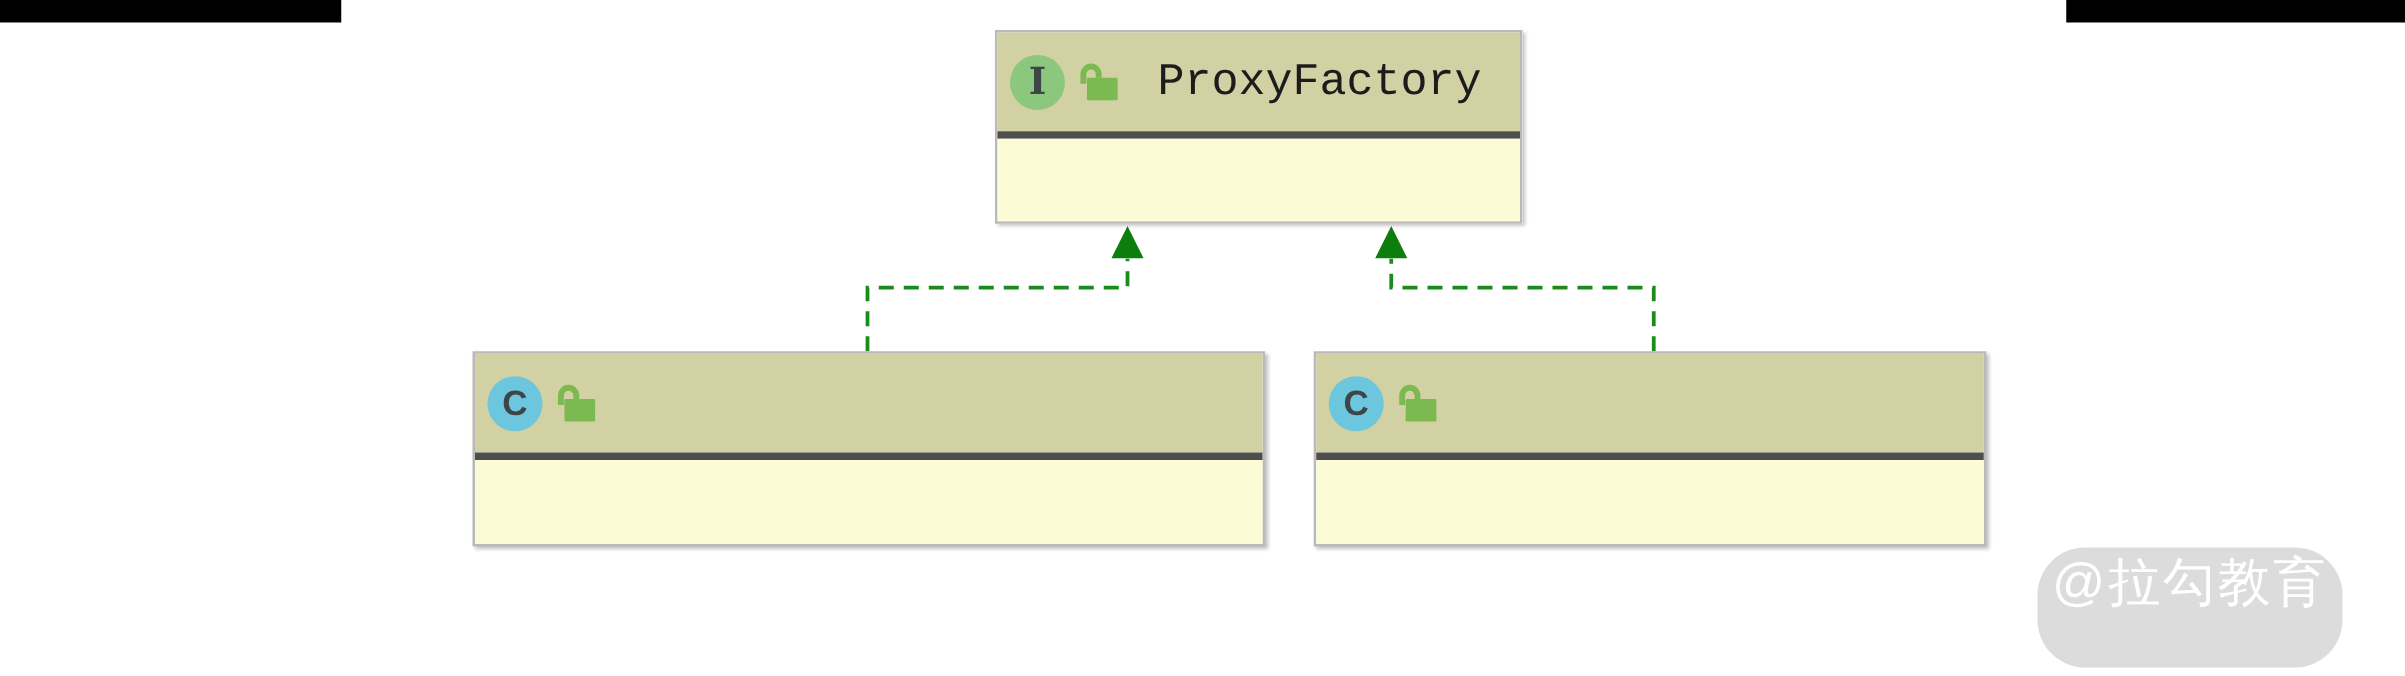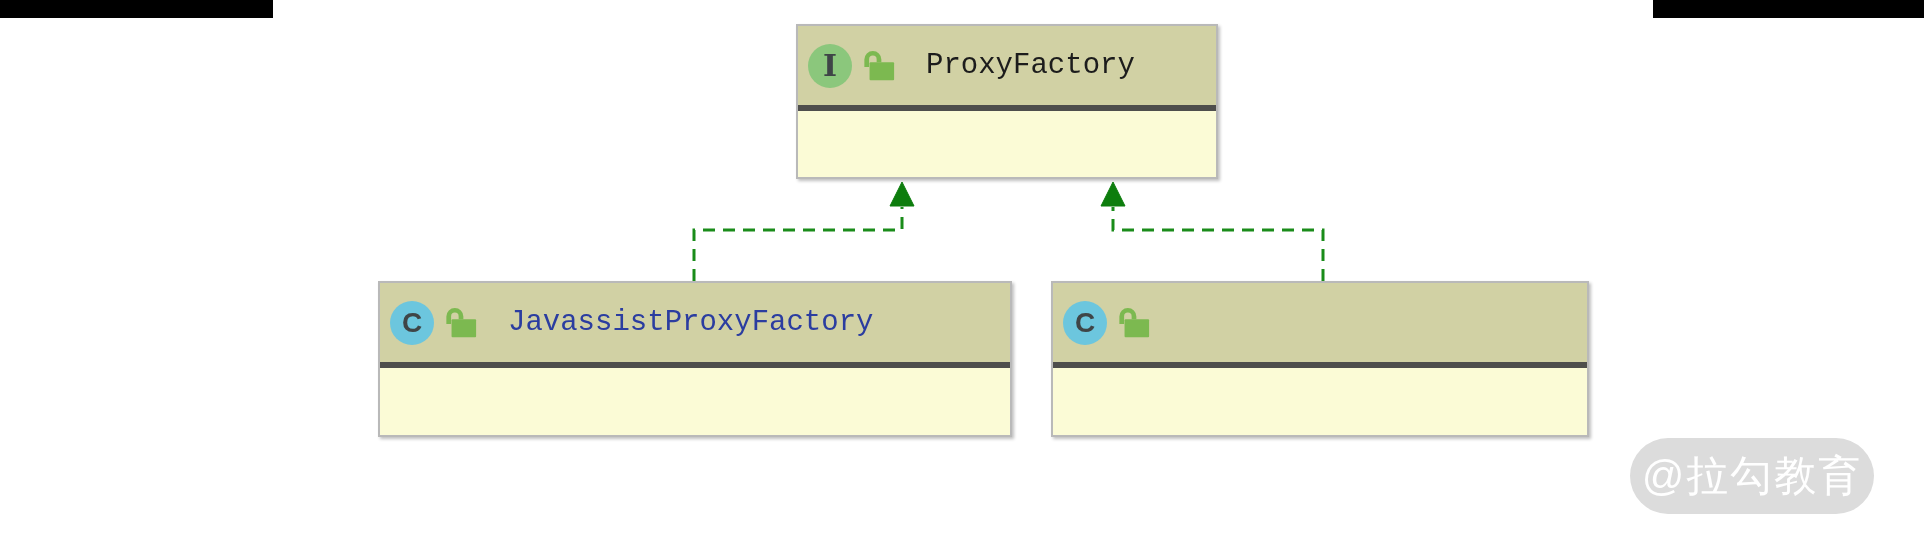--- a/index.html
+++ b/index.html
@@ -84,43 +84,42 @@
     background: var(--class-icon-bg, #6cc6de);
     font: bold 28px "Liberation Sans", sans-serif;
   }
 
   .lock-icon { width: 34px; height: 34px; flex: 0 0 auto; }
   .lock-shackle { stroke: var(--lock-green, #7cb950); fill: none; stroke-width: 5; }
   .lock-body    { fill: var(--lock-green, #7cb950); }
 
   .uml-title {
     font-family: "Liberation Mono", monospace;
-    font-size: 29px;
+    font-size: 36px;
     margin-left: 20px;
     white-space: nowrap;
   }
   .title-interface { color: var(--interface-title, #1c1c1c); }
   .title-class     { color: var(--class-title, #2b3da0); }
 
   #node-interface { left: 796px;  top: 24px;  width: 422px; height: 155px; }
   #node-javassist { left: 378px;  top: 281px; width: 634px; height: 156px; }
   #node-cglib     { left: 1051px; top: 281px; width: 538px; height: 156px; }
 
   
   #watermark {
     position: absolute;
     left: 1630px;
     top: 438px;
     width: 244px;
-    height: 76px;
+    height: 96px;
     border-radius: 38px;
     background: var(--watermark-bg, #dcdcdc);
     color: var(--watermark-text, #ffffff);
     display: flex;
-    align-items: center;
     justify-content: center;
     font-size: 42px;
     letter-spacing: 2px;
     font-family: "Liberation Sans", sans-serif;
   }
 </style>
 </head>
 <body>
 
 <div id="canvas">
@@ -148,21 +147,20 @@
     <div class="uml-body"></div>
   </div>
 
   <div id="node-javassist" class="uml-node">
     <div class="uml-header">
       <span class="icon-circle icon-class">C</span>
       <svg class="lock-icon" viewBox="0 0 36 34">
         <path class="lock-shackle" d="M5 18 V10 a6.5 6.5 0 0 1 13 0 v3"></path>
         <rect class="lock-body" x="8" y="13" width="26" height="19" rx="1"></rect>
       </svg>
-      <span class="uml-title title-class">JavassistProxyFactory</span>
     </div>
     <div class="uml-divider"></div>
     <div class="uml-body"></div>
   </div>
 
   <div id="node-cglib" class="uml-node">
     <div class="uml-header">
       <span class="icon-circle icon-class">C</span>
       <svg class="lock-icon" viewBox="0 0 36 34">
         <path class="lock-shackle" d="M5 18 V10 a6.5 6.5 0 0 1 13 0 v3"></path>

